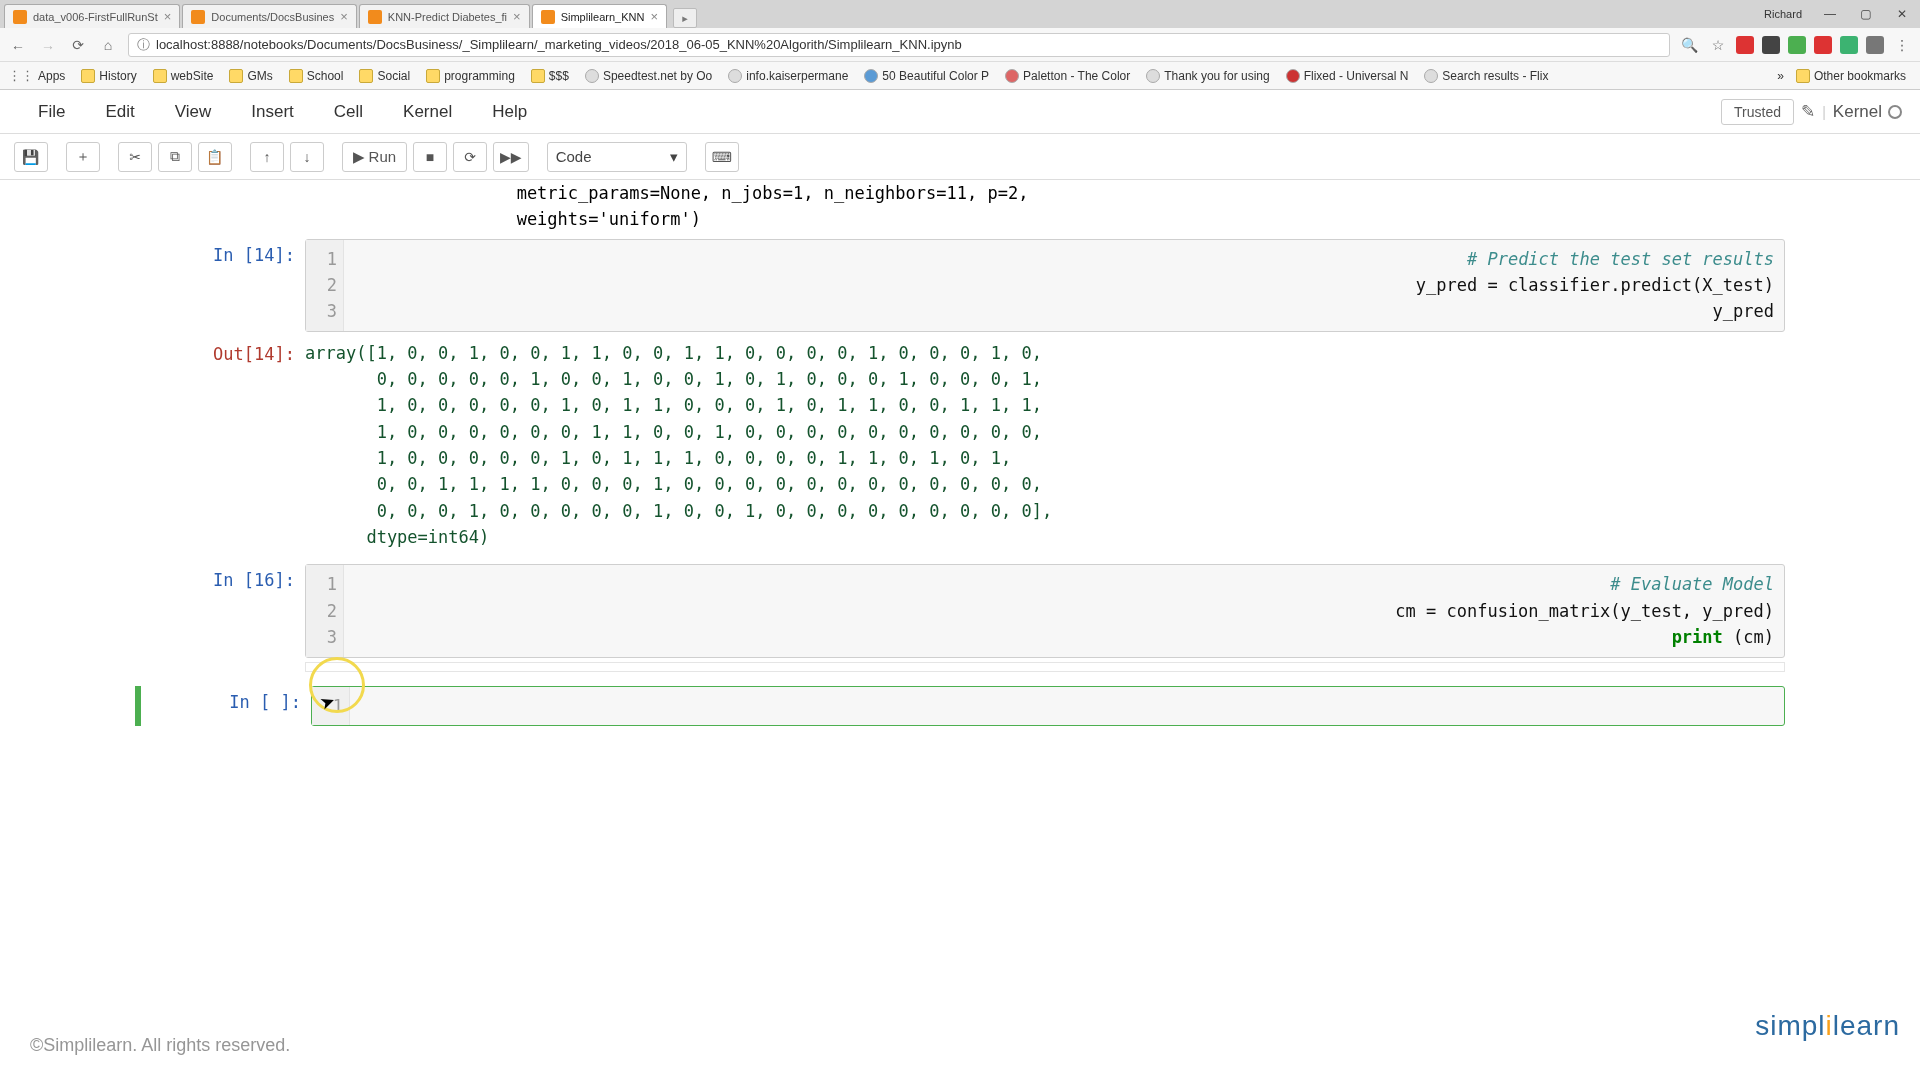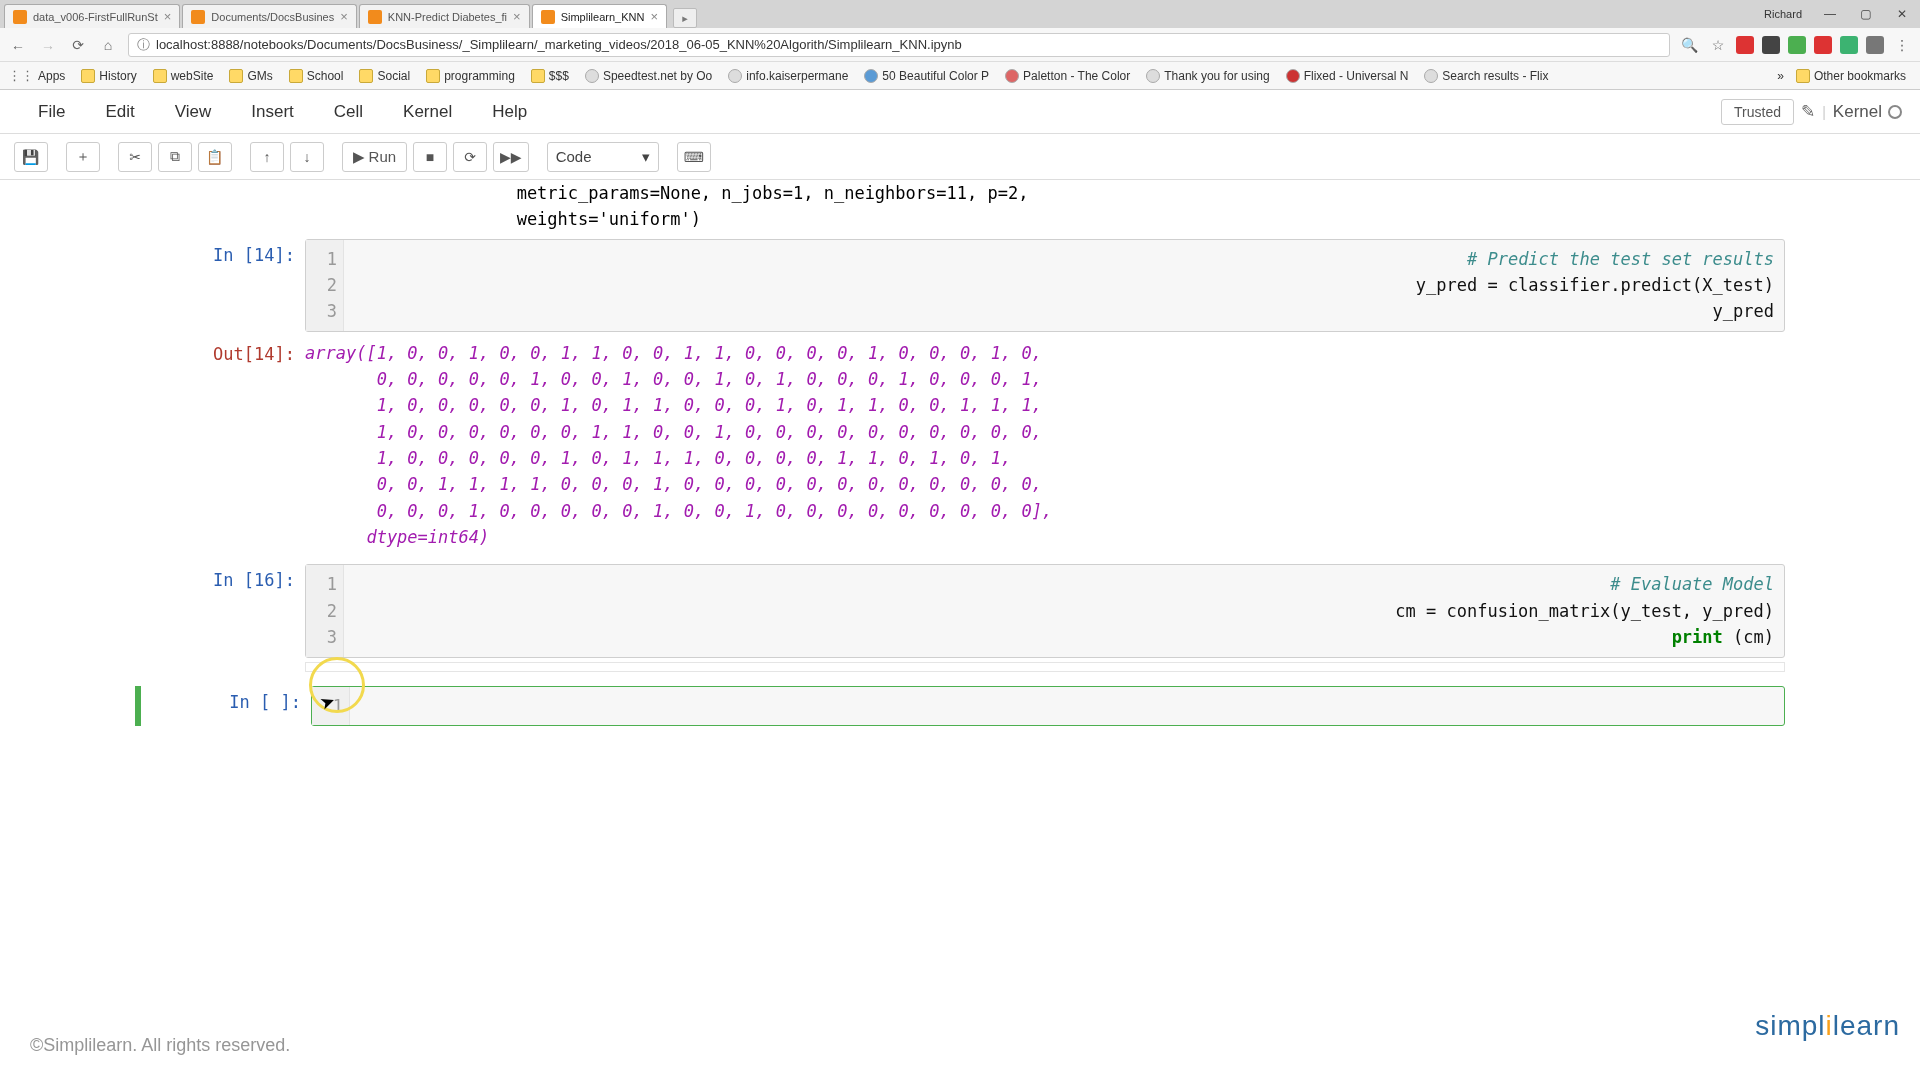--- a/index.html
+++ b/index.html
@@ -35,36 +35,36 @@
 .jp-menu-item { padding: 6px 20px; cursor: pointer; font-family: "Helvetica Neue", Arial, sans-serif; }
 .jp-menu-right { margin-left: auto; display: flex; align-items: center; gap: 7px; font-size: 14px; color: #666; }
 .trusted-btn { border: 1px solid #ccc; border-radius: 3px; padding: 4px 12px; font-size: 14px; color: #555; }
 .kernel-ind { display:flex; align-items:center; gap:6px; font-size:17px; color:#555;}
 .kernel-circle { width:14px; height:14px; border:2px solid #888; border-radius:50%; }
 
 .jp-toolbar { height: 46px; border-bottom: 1px solid #ddd; display: flex; align-items: center; padding: 0 14px; gap: 6px; }
 .tb-btn { height: 30px; min-width: 34px; border: 1px solid #ccc; border-radius: 3px; background: #fff; display: flex; align-items: center; justify-content: center; color: #555; font-size: 14px; cursor: pointer; padding: 0 6px; }
 .tb-sep { width: 6px; }
 .tb-run { gap: 4px; padding: 0 10px; font-size: 15px; }
-.tb-select { height: 30px; width: 112px; border: 1px solid #ccc; border-radius: 3px; padding: 0 8px; font-size: 15px; display:flex; align-items:center; justify-content:space-between; color:#444; }
+.tb-select { height: 30px; width: 140px; border: 1px solid #ccc; border-radius: 3px; padding: 0 8px; font-size: 15px; display:flex; align-items:center; justify-content:space-between; color:#444; }
 
 
 .nb-area { padding: 0 30px 40px 30px; height: calc(1080px - 28px - 34px - 28px - 44px - 46px); overflow:auto; }
 .container { max-width: 1650px; margin: 0 auto; }
 
 .cell-row { display: flex; margin-top: 6px; }
 .prompt { width: 170px; text-align: right; padding: 6px 10px 0 0; font-family: "DejaVu Sans Mono", monospace; font-size: 17px; color: #2a5db0; }
 .prompt.out { color: #b03a2e; }
 .code-box { flex: 1; border: 1px solid #cfcfcf; border-radius: 3px; background: #f7f7f7; display: flex; }
 .gutter { width: 38px; border-right: 1px solid #e3e3e3; background: #f0f0f0; font-family: monospace; font-size: 17px; color: #999; text-align: right; padding: 6px 6px; line-height: 1.55; }
 .code { flex: 1; font-family: "DejaVu Sans Mono", monospace; font-size: 17px; padding: 6px 10px; line-height: 1.55; white-space: pre; color: #111; text-align: right; }
 .cm-comment { color: #3c8c8c; font-style: italic; }
 .cm-kw { color: #008000; font-weight: bold; }
 
-.output-text { font-family: "DejaVu Sans Mono", monospace; font-size: 17px; padding: 2px 0 0 0; line-height: 1.55; white-space: pre; color: #a21caf; font-style: italic; }
+.output-text { font-family: "DejaVu Sans Mono", monospace; font-size: 17px; padding: 2px 0 0 0; line-height: 1.55; white-space: pre; color: #14532d; }
 
 .cell-out-wrap { display:flex; margin-top:4px; }
 .out-left { width:170px; }
 .out-area { flex:1; border:1px solid #eee; padding:4px 8px; position:relative; }
 
 .active-cell { border-left: 6px solid #4caf50; }
 .active-cell .code-box { border-color:#4caf50; }
 
 .topcut { font-family:"DejaVu Sans Mono",monospace; font-size:17px; line-height:1.55; white-space:pre; padding-left:170px; margin-left:140px; }
 

